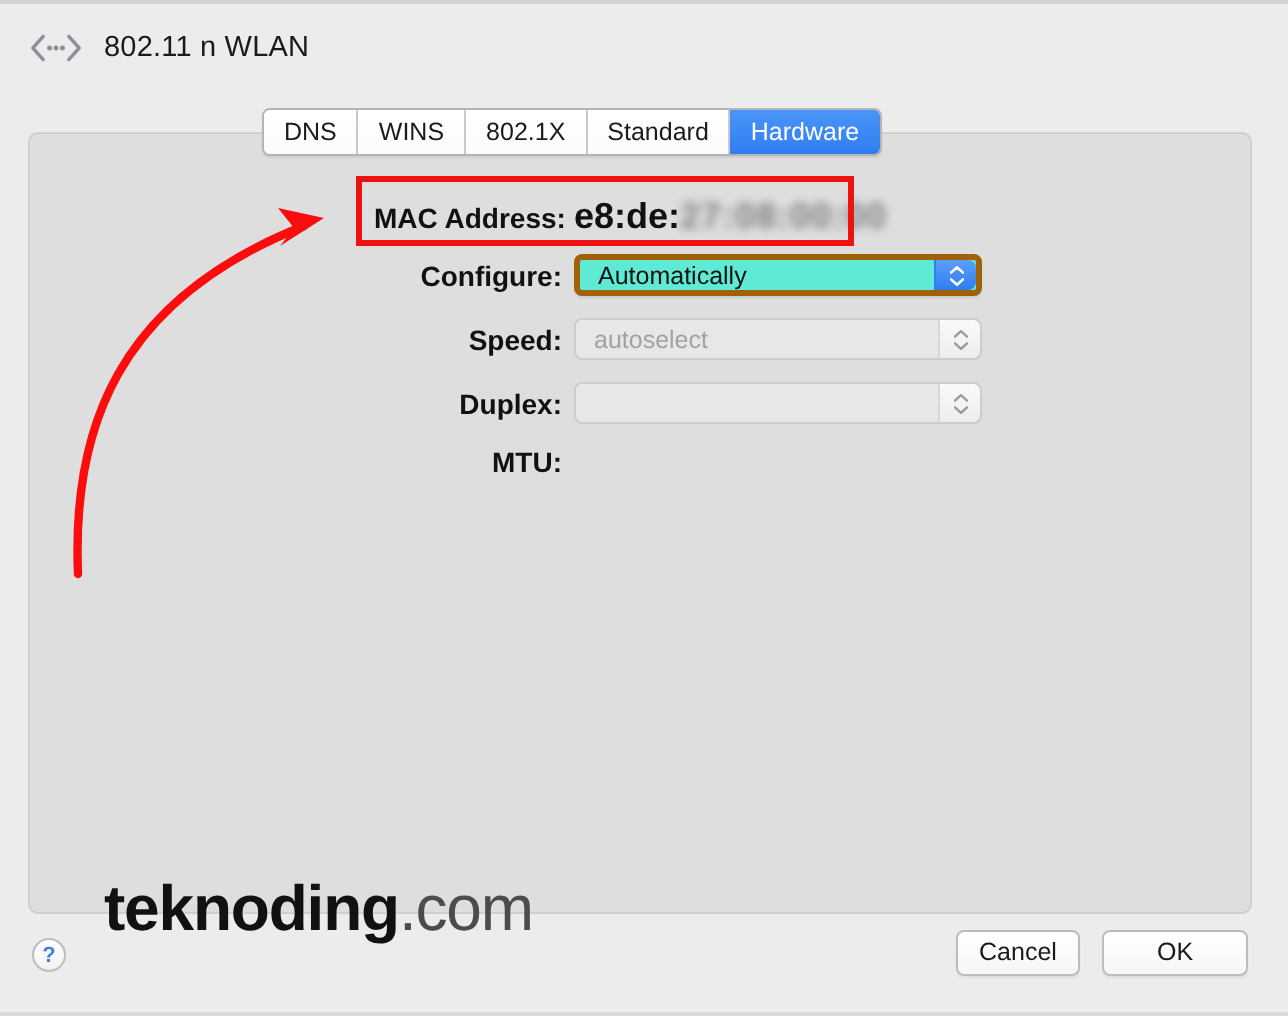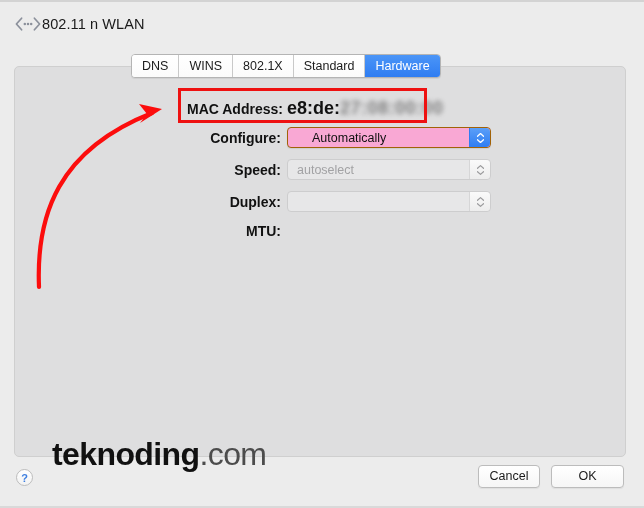--- a/index.html
+++ b/index.html
@@ -33,20 +33,21 @@
     width: 644px; height: 2px;
     background: #d9d9d9;
   }
 
   
   .header {
     position: absolute;
     left: 14px; top: 16px;
     display: flex;
     align-items: center;
+    gap: 10px;
   }
   .wlan-icon {
     width: 28px; height: 16px;
     display: block;
   }
   .header-title {
     font-size: 14.5px;
     color: #1a1a1a;
     letter-spacing: 0.1px;
     white-space: nowrap;
@@ -152,24 +153,23 @@
     box-sizing: border-box;
     display: flex;
     align-items: center;
   }
   .field-text {
     font-size: 12.5px;
     padding-left: 9px;
     white-space: nowrap;
   }
   .field.enabled {
-    background: #f9a8d4;
-    border: 1px solid #a16207;
+    background: #5eead4;
+    border: 3px solid #a16207;
     box-shadow: 0 1px 1px rgba(0,0,0,0.08);
-    padding-left: 15px;
   }
   .field.enabled .field-text { color: #111111; }
   .field.disabled {
     background: #e7e7e8;
     border: 1px solid #cdcdce;
   }
   .field.disabled .field-text { color: #a2a2a4; }
 
   .stepper {
     position: absolute;

